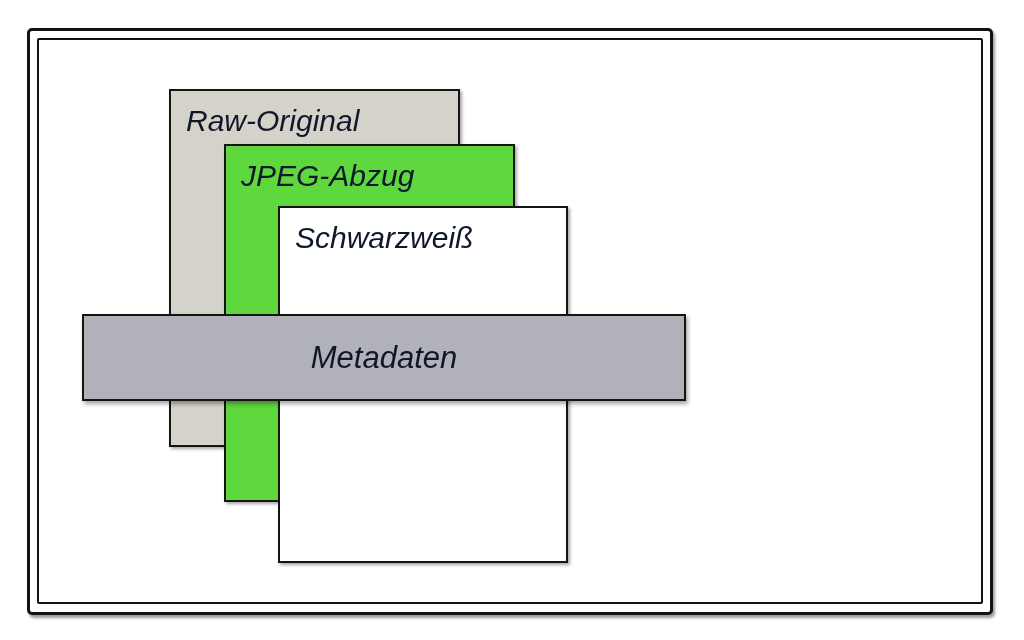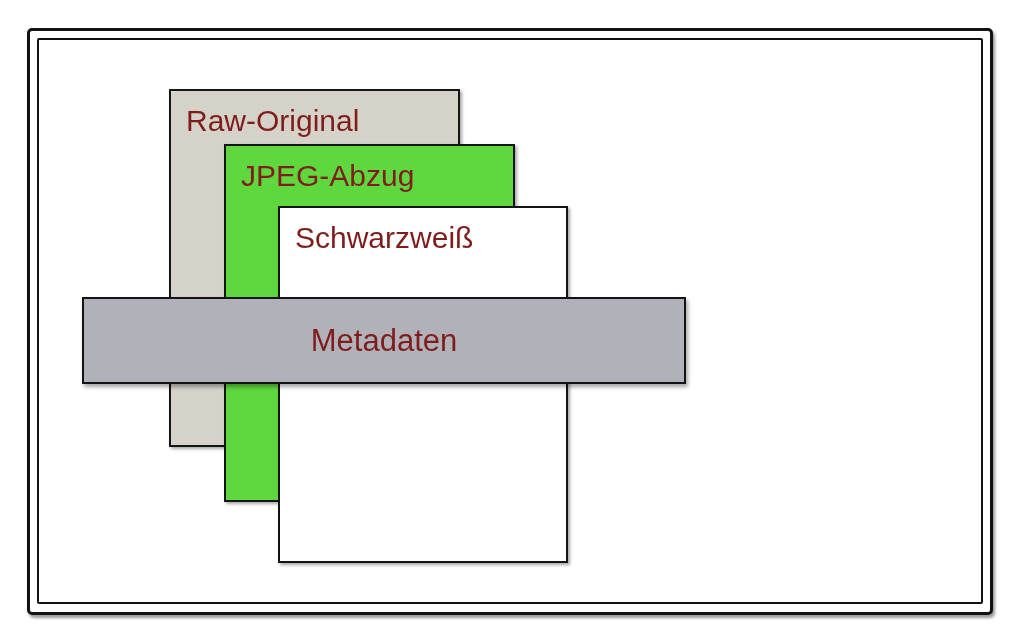--- a/index.html
+++ b/index.html
@@ -9,21 +9,22 @@
   }
   * { box-sizing: border-box; }
 
   .stage {
     position: relative;
     width: 1024px;
     height: 640px;
     background: #ffffff;
     font-family: "Liberation Sans", sans-serif;
     overflow: hidden;
-    color: #7f1d1d;
+    color: #0f172a;
+    font-style: italic;
   }
 
   
   .frame-outer {
     position: absolute;
     left: 27px;
     top: 28px;
     width: 966px;
     height: 587px;
     border: 3px solid #121212;
@@ -55,21 +56,21 @@
     white-space: nowrap;
   }
   .layer-raw  { left: 169px; top:  89px; width: 291px; height: 358px; z-index: 1; }
   .layer-jpeg { left: 224px; top: 144px; width: 291px; height: 358px; z-index: 2; }
   .layer-bw   { left: 278px; top: 206px; width: 290px; height: 357px; z-index: 3; }
 
   
   .metadata-bar {
     position: absolute;
     left: 82px;
-    top: 297px;
+    top: 314px;
     width: 604px;
     height: 87px;
     z-index: 4;
     border: 2px solid #141414;
     box-shadow: 2px 3px 4px rgba(0,0,0,0.35);
     display: flex;
     align-items: center;
     justify-content: center;
   }
   .metadata-bar .bar-label {

